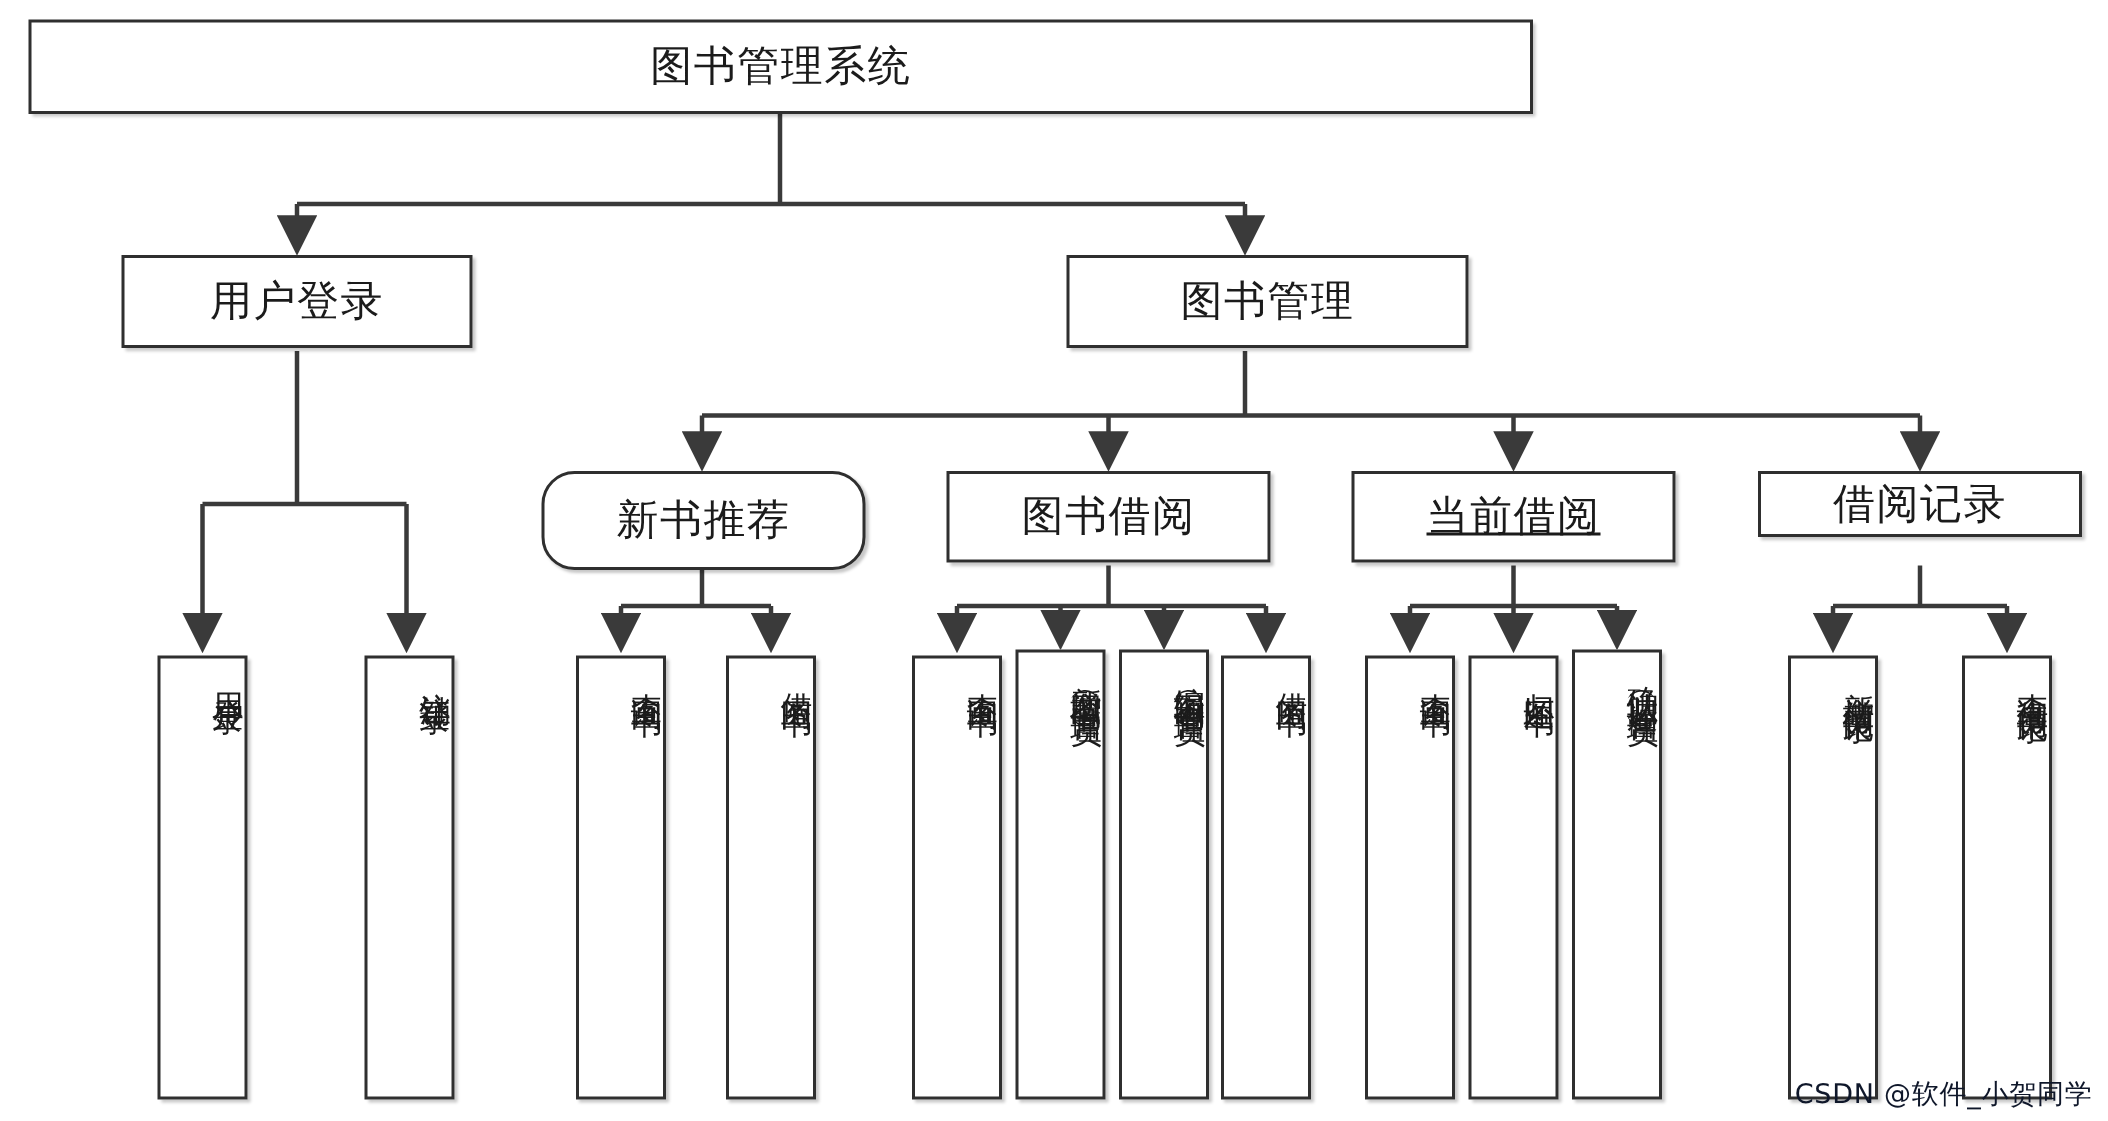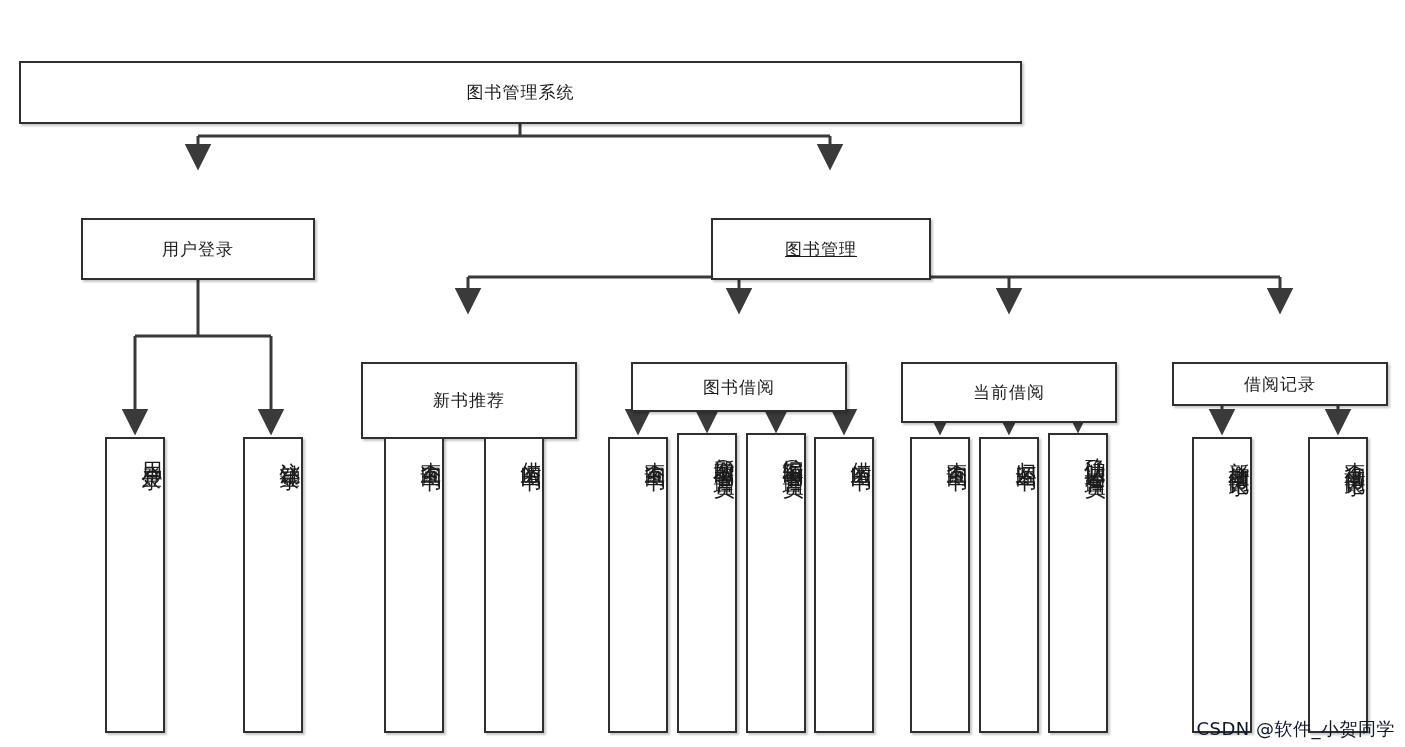--- a/index.html
+++ b/index.html
@@ -32,24 +32,23 @@
     background: #ffffff;
     border: 2px solid #2f2f2f;
     box-shadow: 2px 2px 2px rgba(0,0,0,0.22);
     display: flex;
     align-items: center;
     justify-content: center;
     color: #1b1b1b;
     letter-spacing: 1px;
   }
   .node.horizontal {
-    font-size: 17px;
+    font-size: 28px;
     line-height: 1.1;
     white-space: nowrap;
-    margin-top: 48px;
   }
   .node.vertical {
     writing-mode: vertical-rl;
     text-orientation: upright;
     font-size: 21px;
     line-height: 1.05;
     letter-spacing: 3px;
     padding: 6px 0;
     align-items: flex-start;
     justify-content: flex-start;
@@ -125,31 +124,31 @@
     </g>
   </svg>
 
   <div class="node horizontal" style="left:19px; top:13px; width:1003px; height:63px;">
     <span>图书管理系统</span>
   </div>
 
   <div class="node horizontal" style="left:81px; top:170px; width:234px; height:62px;">
     <span>用户登录</span>
   </div>
-  <div class="node horizontal" style="left:711px; top:170px; width:220px; height:62px;text-decoration:underline;">
+  <div class="node horizontal" style="left:711px; top:170px; width:268px; height:62px;">
     <span>图书管理</span>
   </div>
 
-  <div class="node horizontal" style="left:361px; top:314px; width:216px; height:77px;">
+  <div class="node horizontal" style="left:361px; top:314px; width:216px; height:66px;border-radius:22px;">
     <span>新书推荐</span>
   </div>
-  <div class="node horizontal" style="left:631px; top:314px; width:216px; height:50px;">
+  <div class="node horizontal" style="left:631px; top:314px; width:216px; height:61px;">
     <span>图书借阅</span>
   </div>
-  <div class="node horizontal" style="left:901px; top:314px; width:216px; height:61px;">
+  <div class="node horizontal" style="left:901px; top:314px; width:216px; height:61px;text-decoration:underline;">
     <span>当前借阅</span>
   </div>
   <div class="node horizontal" style="left:1172px; top:314px; width:216px; height:44px;">
     <span>借阅记录</span>
   </div>
 
   <div class="node vertical" style="left:105px; top:437px; width:60px; height:296px;">
     <span class="vtext">用户登录</span>
   </div>
   <div class="node vertical" style="left:243px; top:437px; width:60px; height:296px;">

